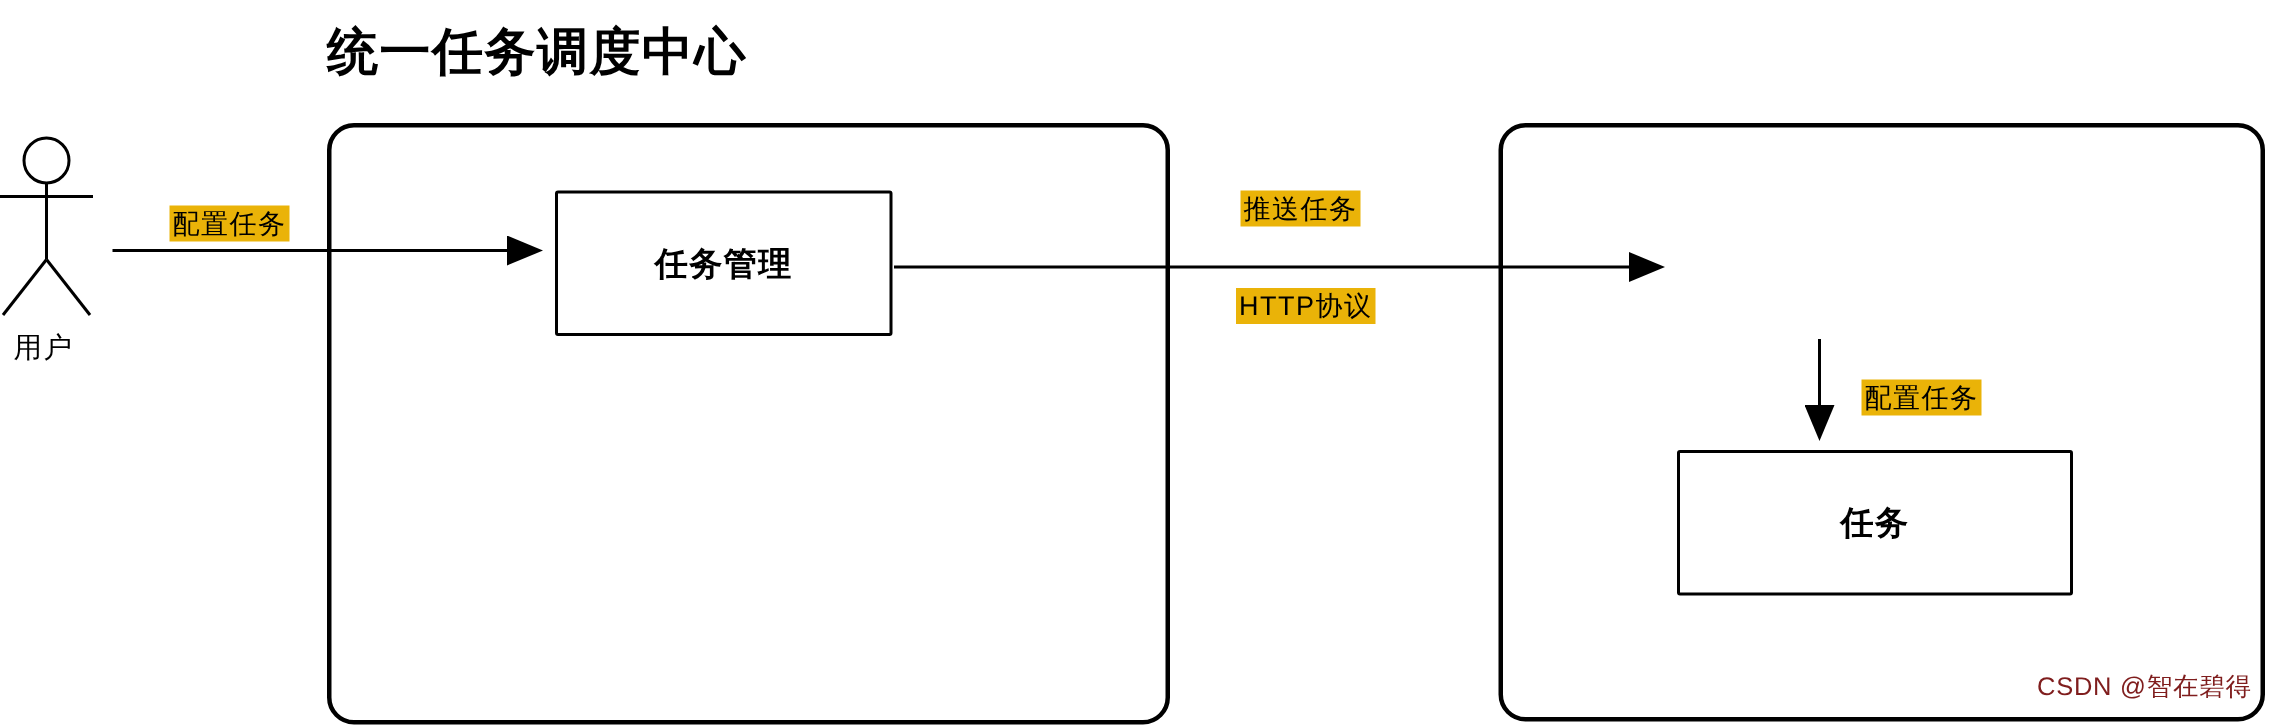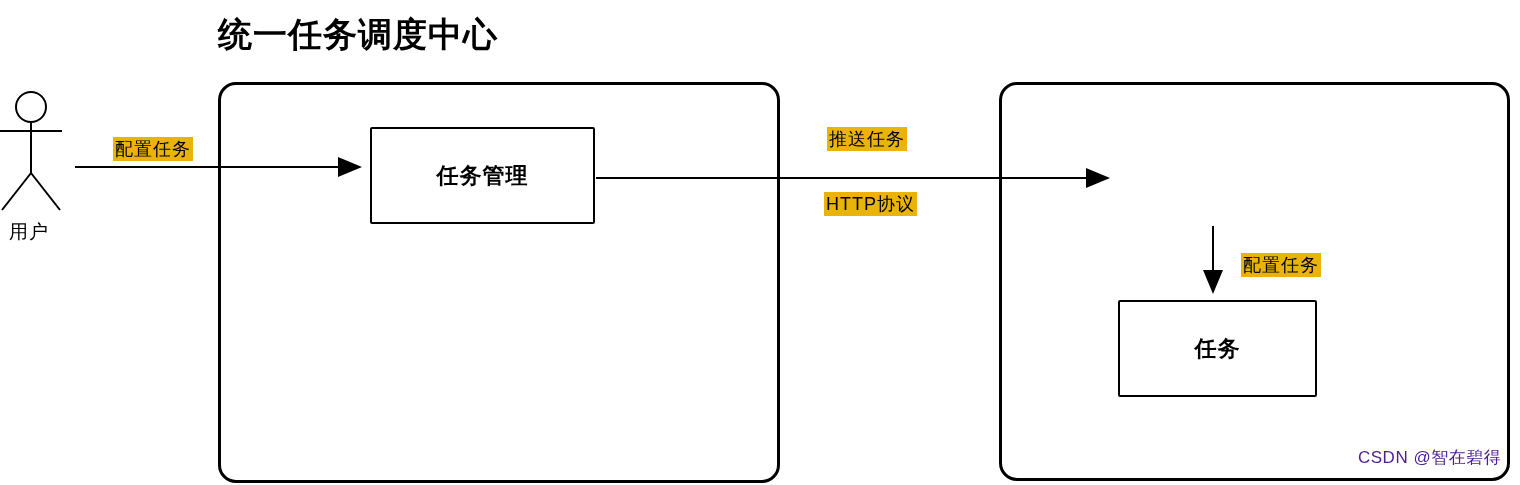--- a/index.html
+++ b/index.html
@@ -101,19 +101,19 @@
 
   <div class="abs edge-label" style="left:824px; top:192px;">HTTP协议</div>
 
   <div class="abs edge-label" style="left:1241px; top:253px;">配置任务</div>
 
   <div class="abs node" style="left:370px; top:127px; width:225px; height:97px;">
     <span>任务管理</span>
   </div>
 
 
-  <div class="abs node" style="left:1118px; top:300px; width:199px; height:97px;">
+  <div class="abs node" style="left:1118px; top:300px; width:264px; height:97px;">
     <span>任务</span>
   </div>
 
-  <div id="watermark" class="abs" style="left: 1358px; top: 446px; color: #4c1d95;">CSDN @智在碧得</div>
+  <div id="watermark" class="abs" style="left: 1358px; top: 446px; color: #7f1d1d;">CSDN @智在碧得</div>
 
 </div>
 
 </body></html>

